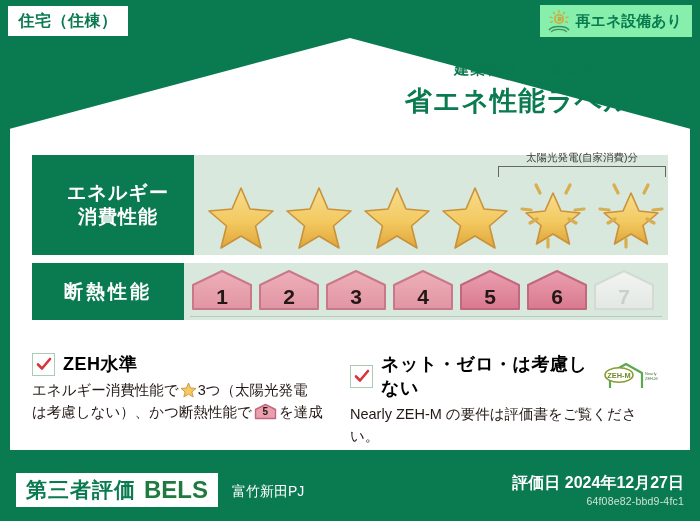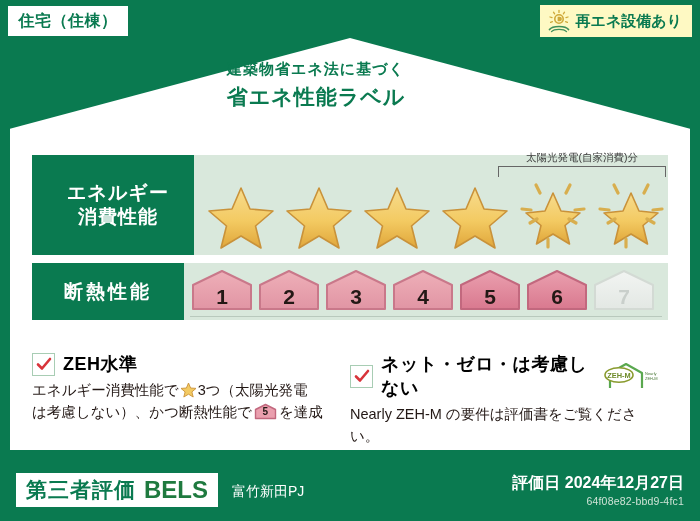--- a/index.html
+++ b/index.html
@@ -14,37 +14,37 @@
   
   .top-tag{
     position:absolute;left:8px;top:6px;width:120px;height:30px;
     background:#ffffff;display:flex;align-items:center;justify-content:center;
     z-index:6;
   }
   .top-tag span{color:#0a7a50;font-size:16px;font-weight:bold;letter-spacing:.5px;}
 
   .re-badge{
     position:absolute;right:8px;top:5px;height:32px;
-    background:#fef9c3;display:flex;align-items:center;padding:0 10px 0 6px;
+    background:#86efac;display:flex;align-items:center;padding:0 10px 0 6px;
     z-index:6;gap:4px;
   }
   .re-badge .re-txt{color:#0a7a50;font-size:15px;font-weight:bold;}
   .sun-icon{width:26px;height:26px;display:block;}
 
   
   .card{
     position:absolute;left:10px;top:38px;width:680px;height:412px;
     background:#ffffff;
     clip-path:polygon(0% 22%, 50% 0%, 100% 22%, 100% 100%, 0% 100%);
     z-index:3;
   }
 
-  .title-wrap{position:absolute;top:60px;left:0;width:632px;text-align:center;z-index:5;}
+  .title-wrap{position:absolute;top:60px;left:0;width:632px;text-align:right;z-index:5;}
   .title-sub{color:#0a7a50;font-size:15px;font-weight:bold;letter-spacing:1px;}
-  .title-main{color:#0a7a50;font-size:21px;font-weight:bold;letter-spacing:1px;margin-top:4px;}
+  .title-main{color:#0a7a50;font-size:27px;font-weight:bold;letter-spacing:1px;margin-top:4px;}
 
   
   .row{
     position:absolute;left:32px;width:636px;display:flex;z-index:5;
     background:#d9e8dc;
   }
   .row-energy{top:155px;height:100px;}
   .row-insul{top:263px;height:57px;}
 
   .row-label{

